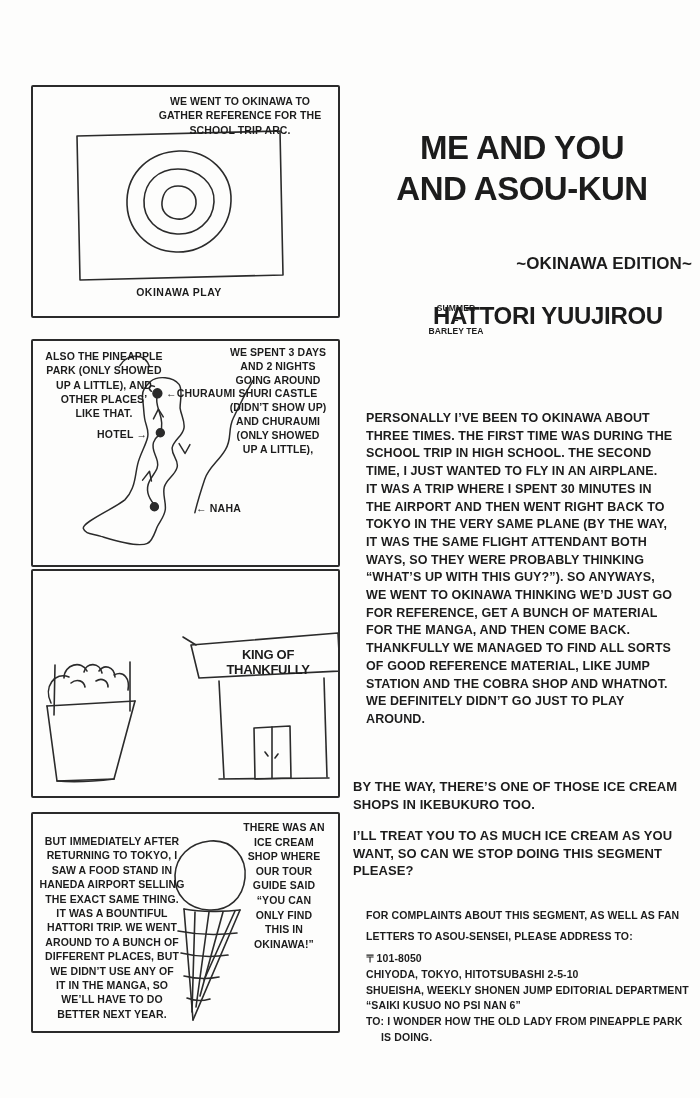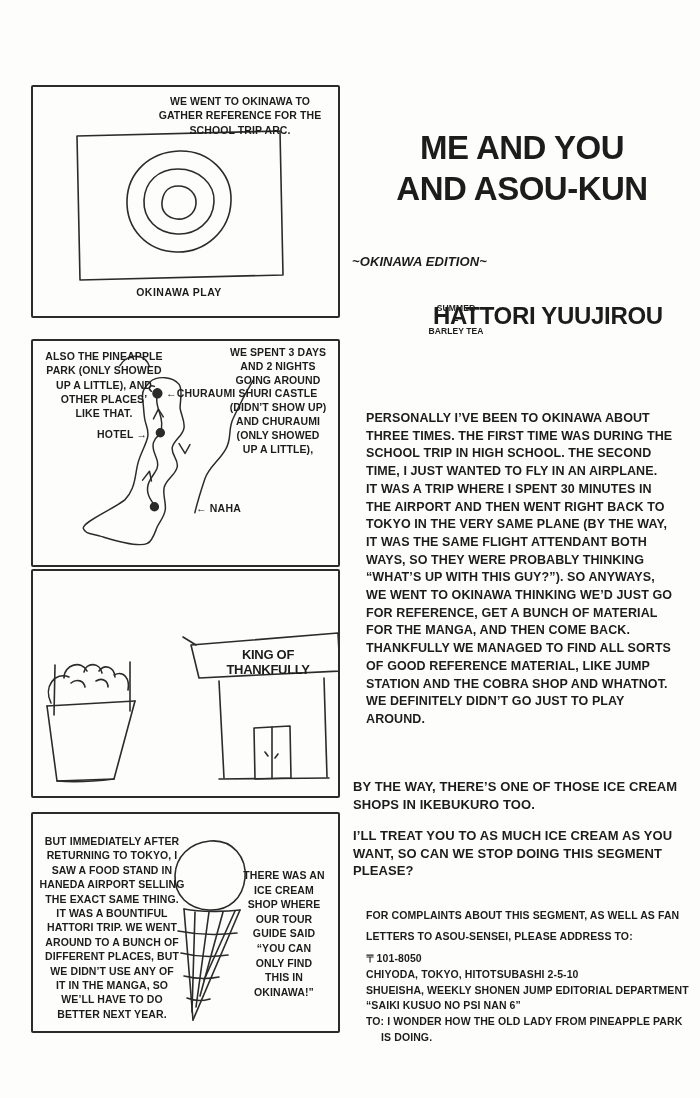--- a/index.html
+++ b/index.html
@@ -15,21 +15,21 @@
   .pre{white-space:pre-line;}
   .panel-text{position:absolute;font-size:10.5px;line-height:14.3px;letter-spacing:0.1px;}
   .centered{text-align:center;}
   .sketch{position:absolute;left:0;top:0;width:100%;height:100%;}
   .map-label{position:absolute;font-size:10.5px;letter-spacing:0.2px;white-space:nowrap;}
   .col-text{position:absolute;letter-spacing:0.1px;}
   .title{
     left:352px;top:127px;width:340px;text-align:center;
     font-size:33px;line-height:41px;letter-spacing:-0.5px;
   }
-  .edition{left:352px;top:254px;width:340px;text-align:left;font-size:13px;font-style:italic;}
+  .edition{left:352px;top:254px;width:340px;text-align:right;font-size:17px;}
   .author-note{left:380px;top:303px;width:56px;text-align:center;font-size:8.5px;line-height:11.5px;margin-left:48px;}
   .author{left:433px;top:302px;font-size:24px;letter-spacing:-0.3px;white-space:nowrap;}
   .body-par{left:366px;top:410px;width:332px;font-size:12.5px;line-height:17.7px;}
   .note1{left:353px;top:778px;width:345px;font-size:13px;line-height:17.5px;}
   .note2{left:353px;top:827px;width:345px;font-size:13px;line-height:17.5px;}
   .addr-intro{left:366px;top:905px;width:330px;font-size:10.5px;line-height:21px;}
   .addr{left:366px;top:951px;width:330px;font-size:10.5px;line-height:15.8px;}
   .sign-text{position:absolute;left:168px;top:76px;width:134px;text-align:center;font-size:13px;letter-spacing:-0.3px;}
 </style>
 </head>
@@ -145,21 +145,21 @@
 HANEDA AIRPORT SELLING
 THE EXACT SAME THING.
 IT WAS A BOUNTIFUL
 HATTORI TRIP. WE WENT
 AROUND TO A BUNCH OF
 DIFFERENT PLACES, BUT
 WE DIDN’T USE ANY OF
 IT IN THE MANGA, SO
 WE’LL HAVE TO DO
 BETTER NEXT YEAR.</div>
-    <div class="panel-text centered pre" style="right:2px;top:6px;width:104px;line-height:14.6px;margin-top:48px;">THERE WAS AN
+    <div class="panel-text centered pre" style="right:2px;top:6px;width:104px;line-height:14.6px;">THERE WAS AN
 ICE CREAM
 SHOP WHERE
 OUR TOUR
 GUIDE SAID
 “YOU CAN
 ONLY FIND
 THIS IN
 OKINAWA!”</div>
   </div>
 

